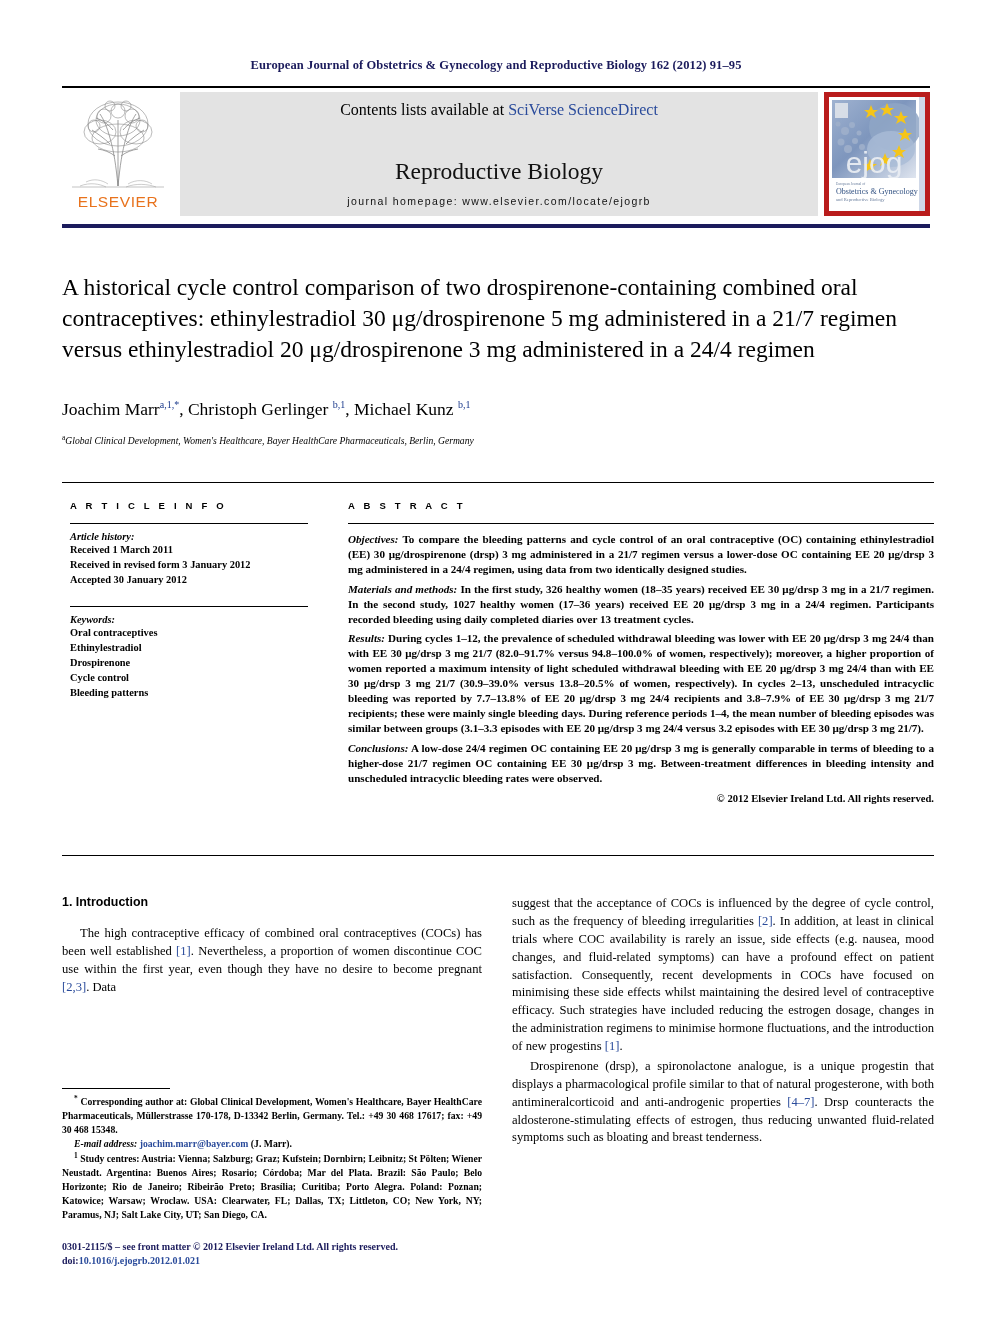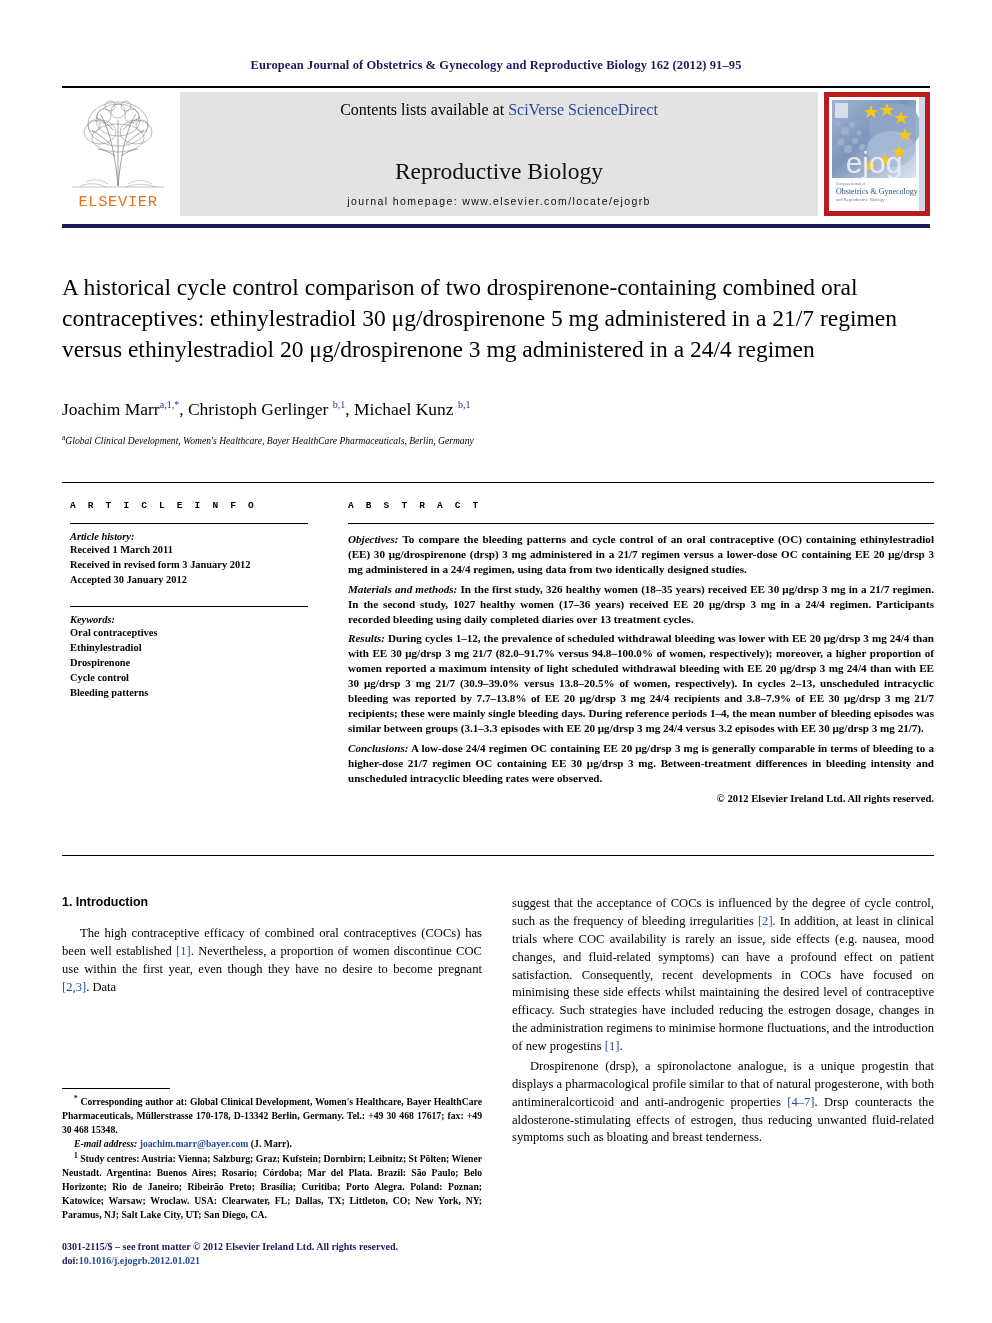--- a/index.html
+++ b/index.html
@@ -60,21 +60,21 @@
     flex: 0 0 auto;
     display: flex;
     flex-direction: column;
     align-items: center;
     justify-content: flex-start;
     padding-top: 2px;
     box-sizing: border-box;
   }
   .tree-svg { display:block; }
   .elsevier-word {
-    font-family: Liberation Mono, monospace;
+    font-family: Liberation Sans, sans-serif;
     font-size: 15.5px;
     letter-spacing: 0.6px;
     color: #e8721c;
     font-weight: normal;
     margin-top: 1px;
   }
   .title-block {
     flex: 1 1 auto;
     background: #e3e3e3;
     margin-left: 6px;
@@ -167,21 +167,21 @@
     border-top: 1px solid #000;
   }
 
   
   .info-col {
     position: absolute;
     left: 70px; top: 500px;
     width: 238px;
   }
   .sec-head {
-    font-family: Liberation Mono, monospace;
+    font-family: Liberation Sans, sans-serif;
     font-weight: bold;
     font-size: 9.5px;
     letter-spacing: 3.2px;
   }
   .info-hr {
     border-top: 1px solid #000;
     margin-top: 12px;
     margin-bottom: 7px;
   }
   .info-italic {

